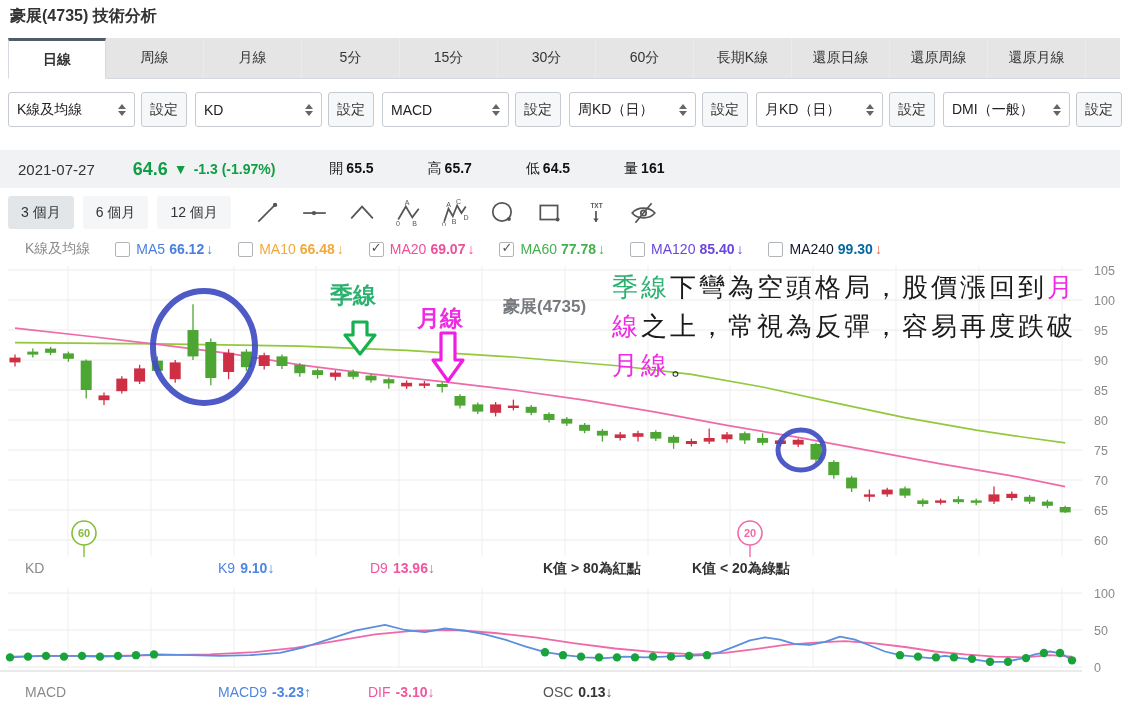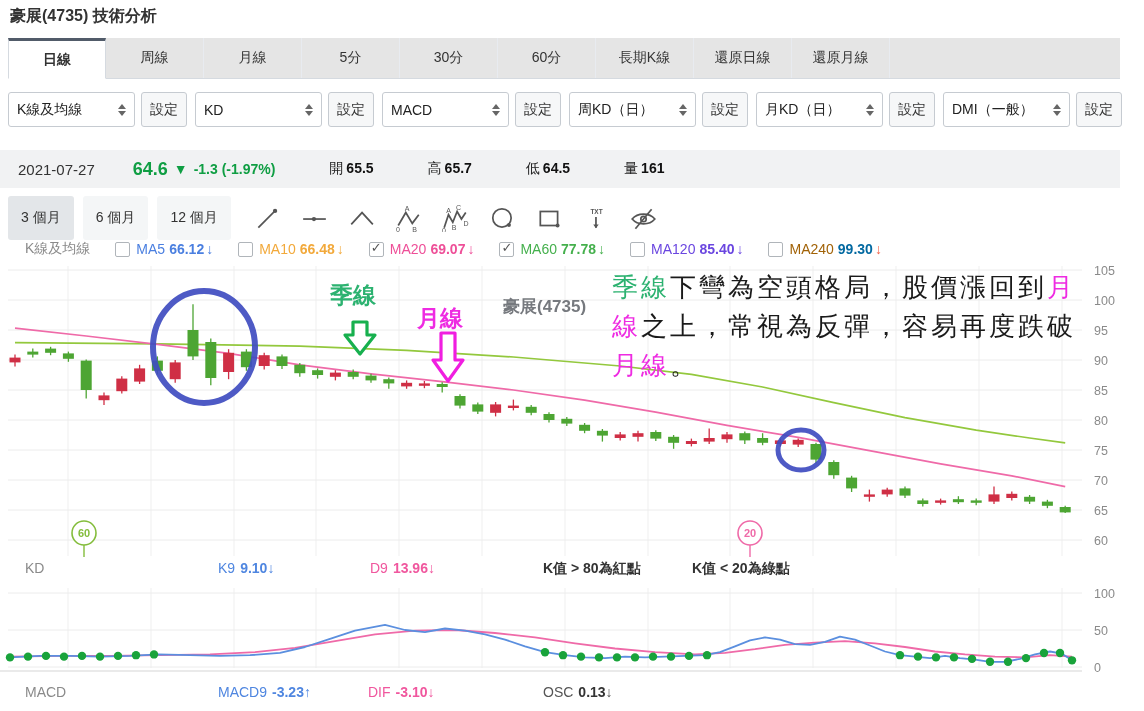--- a/index.html
+++ b/index.html
@@ -22,21 +22,21 @@
   .btn-setting{width:46px;height:35px;border:1px solid #c6cbd1;border-radius:3px;background:#f6f7f8;font-size:14px;color:#333;display:flex;align-items:center;justify-content:center;box-sizing:border-box;cursor:pointer;}
 
   .quotebar{position:absolute;left:0;top:150px;width:1120px;height:38px;background:#f1f2f3;display:flex;align-items:center;font-size:14px;color:#222;z-index:2;}
   .q-date{margin-left:18px;font-size:15px;color:#333;}
   .q-price{margin-left:38px;font-size:18px;font-weight:bold;color:#0f9e43;}
   .q-chg{margin-left:6px;font-size:14px;font-weight:bold;color:#0f9e43;}
   .q-pair{margin-left:54px;}
   .q-pair b{color:#111;margin-left:3px;}
 
   .toolbar{position:absolute;left:8px;top:196px;display:flex;align-items:center;z-index:2;}
-  .period{height:44px;padding:0 13px;margin-right:9px;border-radius:3px;background:#f4f6f7;color:#333;font-size:14px;display:flex;align-items:center;cursor:pointer;}
+  .period{height:33px;padding:0 13px;margin-right:9px;border-radius:3px;background:#f4f6f7;color:#333;font-size:14px;display:flex;align-items:center;cursor:pointer;}
   .period.active{background:#e3e6e9;}
   .tools{display:flex;gap:20px;margin-left:14px;align-items:center;}
   .tool{width:27px;height:27px;cursor:pointer;}
   .tool svg{width:27px;height:27px;stroke:#555;fill:none;stroke-width:1.6;}
   .tool svg .f{fill:#555;stroke:none;}
   .tool svg text{font-size:6.5px;fill:#555;stroke:none;font-family:"Liberation Sans",sans-serif;}
   .tool svg .tt{font-size:6px;font-weight:bold;}
 
   .legend{position:absolute;left:25px;top:240px;display:flex;align-items:center;font-size:14px;z-index:2;}
   .legend-title{color:#8a8a8a;}
@@ -66,24 +66,26 @@
 
 <div class="page">
 
   <div class="title">豪展(4735) 技術分析</div>
 
   <div class="tabbar">
       <div class="tab active">日線</div>
       <div class="tab">周線</div>
       <div class="tab">月線</div>
       <div class="tab">5分</div>
+      <div class="tab">15分</div>
       <div class="tab">30分</div>
       <div class="tab">60分</div>
       <div class="tab">長期K線</div>
       <div class="tab">還原日線</div>
+      <div class="tab">還原周線</div>
       <div class="tab">還原月線</div>
     </div>
 
   <div class="controls">
       <div class="ctrl">
         <div class="select">
           <span>K線及均線</span>
           <span class="sort">
             <i class="up"></i>
             <i class="dn"></i>
@@ -235,21 +237,21 @@
           <span class="dir" style="color: rgb(69, 176, 77);">↓</span>
         </span>
         <span class="leg-item">
           <span class="cb"></span>
           <span style="color: rgb(106, 70, 224);">MA120</span>
           <span class="val" style="color: rgb(106, 70, 224);">85.40</span>
           <span class="dir" style="color: rgb(106, 70, 224);">↓</span>
         </span>
         <span class="leg-item">
           <span class="cb"></span>
-          <span style="color: #a16207;">MA240</span>
+          <span style="color: #0f172a;">MA240</span>
           <span class="val" style="color: #0369a1;">99.30</span>
           <span class="dir" style="color: rgb(244, 103, 77);">↓</span>
         </span>
       </span>
   </div>
 
 
   <svg id="chart" viewBox="0 0 1144 711">
       <line x1="68" y1="266" x2="68" y2="556" stroke="#efefef" stroke-width="1"></line>
       <line x1="68" y1="588" x2="68" y2="668" stroke="#efefef" stroke-width="1"></line>

